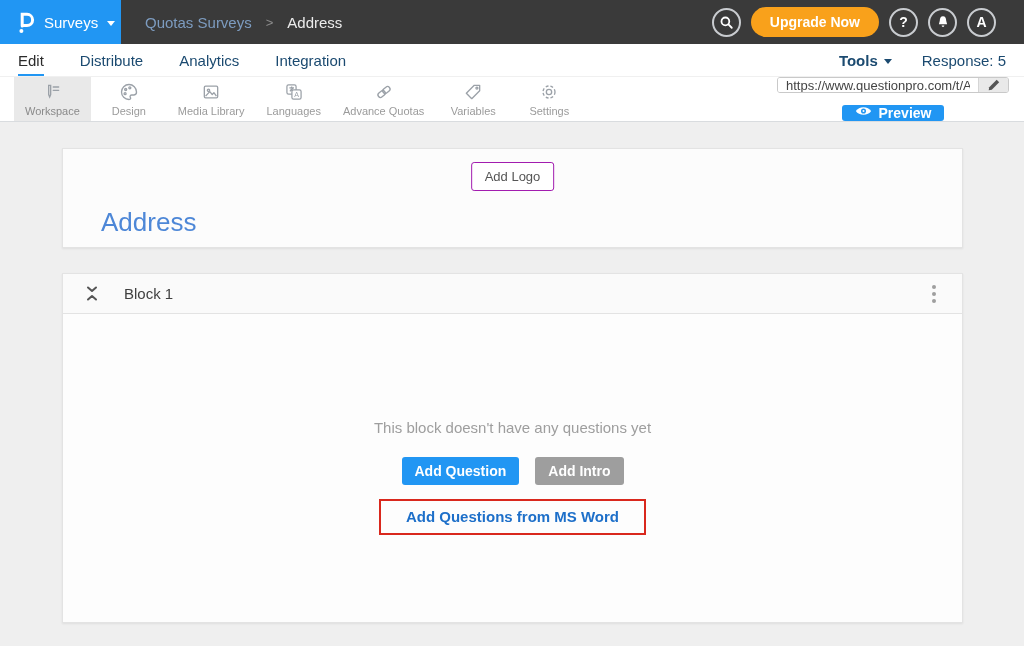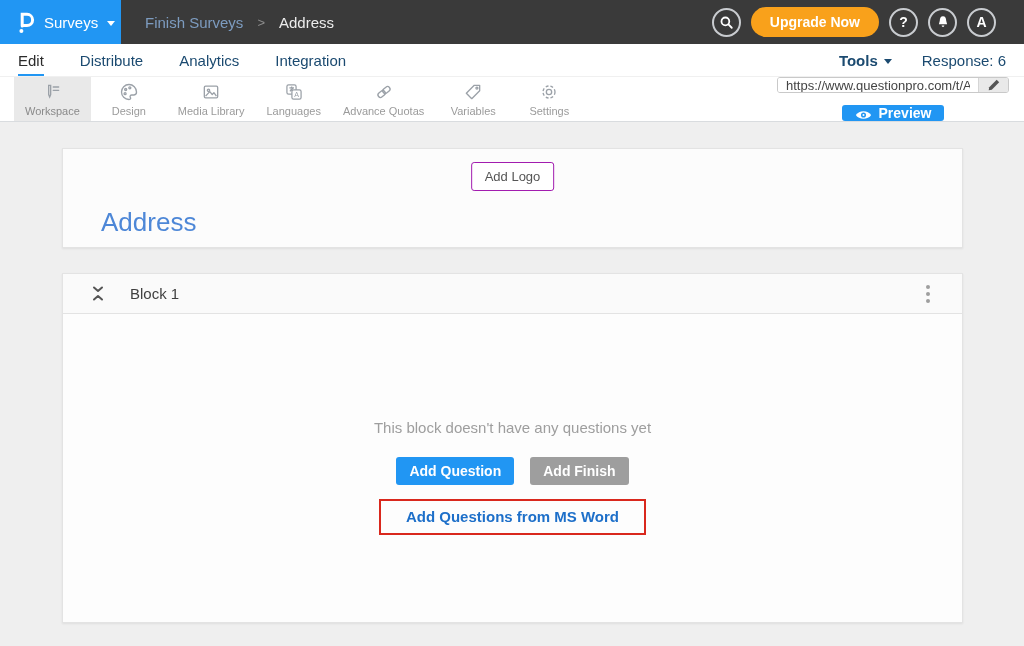--- a/index.html
+++ b/index.html
@@ -85,21 +85,21 @@
   .url-input{
     width:200px;border:none;outline:none;font-size:13px;color:#444;
     padding:0 8px;font-family:"Liberation Sans",sans-serif;background:#fff;
   }
   .url-edit{
     width:30px;background:#e9e9e9;border:none;border-left:1px solid #d5d5d5;
     display:flex;align-items:center;justify-content:center;cursor:pointer;
   }
   .preview-btn{
     background:var(--accent);border:none;border-radius:3px;height:29px;
-    color:#fff;font-size:14px;font-weight:700;display:flex;align-items:flex-end;
+    color:#fff;font-size:14px;font-weight:700;display:flex;align-items:flex-start;
     gap:7px;padding:0 13px;cursor:pointer;font-family:"Liberation Sans",sans-serif;
   }
 
   
   .main{position:relative;}
   .survey-card{
     margin:26px 61px 0 62px;height:100px;background:#fcfcfc;
     border:1px solid #e3e3e3;box-shadow:0 1px 2px rgba(0,0,0,.07);
     position:relative;
   }
@@ -112,21 +112,21 @@
     position:absolute;left:38px;top:58px;font-size:26px;font-weight:400;
     color:var(--title-blue);
   }
   .block-card{
     margin:25px 61px 0 62px;height:350px;background:#fdfdfd;
     border:1px solid #e3e3e3;box-shadow:0 1px 2px rgba(0,0,0,.07);
     display:flex;flex-direction:column;
   }
   .block-header{
     height:40px;background:#fafafa;border-bottom:1px solid #e3e3e3;
-    display:flex;align-items:center;padding:0 28px;flex:0 0 auto;
+    display:flex;align-items:center;padding:0 22px;flex:0 0 auto;
   }
   .collapse-btn{background:none;border:none;cursor:pointer;display:flex;
     align-items:center;margin-right:25px;padding:0;}
   .block-title{font-size:15px;color:#3f3f3f;font-weight:500;}
   .kebab-btn{margin-left:auto;background:none;border:none;cursor:pointer;
     display:flex;flex-direction:column;gap:3px;padding:4px;}
   .kebab-btn span{width:4px;height:4px;border-radius:50%;background:#9e9e9e;display:block;}
   .block-body{
     flex:1;display:flex;flex-direction:column;align-items:center;
     padding-top:105px;
@@ -160,21 +160,21 @@
     <span class="logo-mark">
       <svg width="19" height="25" viewBox="0 0 19 25" fill="none">
         <path d="M6.2 16 V4.3 H11 a5.6 5.6 0 0 1 0 11.2 H7.2" stroke="#fff" stroke-width="3" stroke-linecap="round" fill="none"></path>
         <circle cx="5.4" cy="21" r="2" fill="#fff"></circle>
       </svg>
     </span>
     <span class="product-name">Surveys</span>
     <span class="caret"></span>
   </div>
   <nav class="breadcrumb">
-    <span class="crumb-parent">Finish Surveys</span>
+    <span class="crumb-parent">Quotas Surveys</span>
     <span class="crumb-sep">&gt;</span>
     <span class="crumb-current">Address</span>
   </nav>
   <div class="topbar-right">
     <button class="circle-btn">
       <span style="display:flex;">
         <svg width="15" height="15" viewBox="0 0 20 20" fill="none" stroke="#fff" stroke-width="2.4">
           <circle cx="8.5" cy="8.5" r="5.2"></circle>
           <line x1="12.6" y1="12.6" x2="17" y2="17" stroke-linecap="round"></line>
         </svg>
@@ -199,21 +199,21 @@
     <span class="tab active">Edit</span>
     <span class="tab">Distribute</span>
     <span class="tab">Analytics</span>
     <span class="tab">Integration</span>
   </div>
   <div class="nav-right">
     <span class="tools-dd">
       <span>Tools</span>
       <span class="caret"></span>
     </span>
-    <span class="response-count">Response: 6</span>
+    <span class="response-count">Response: 5</span>
   </div>
 </div>
 
 <div class="toolbar">
 
   <div class="tool-item active">
     <span style="display:flex;">
       <svg width="20" height="20" viewBox="0 0 24 24" fill="none" stroke-width="1.6" stroke-linecap="round">
         <path d="M8 4 V15 L9.2 18 L10.4 15 V4 Z"></path>
         <line x1="13.5" y1="6" x2="20" y2="6"></line>
@@ -336,21 +336,21 @@
       <button class="kebab-btn">
         <span></span>
         <span></span>
         <span></span>
       </button>
     </div>
     <div class="block-body">
       <p class="empty-msg">This block doesn't have any questions yet</p>
       <div class="btn-row">
         <button class="add-question-btn">Add Question</button>
-        <button class="add-intro-btn">Add Finish</button>
+        <button class="add-intro-btn">Add Intro</button>
       </div>
       <div class="msword-box">
         <a class="msword-link">Add Questions from MS Word</a>
       </div>
     </div>
   </section>
 
 </main>
 
 </body></html>

